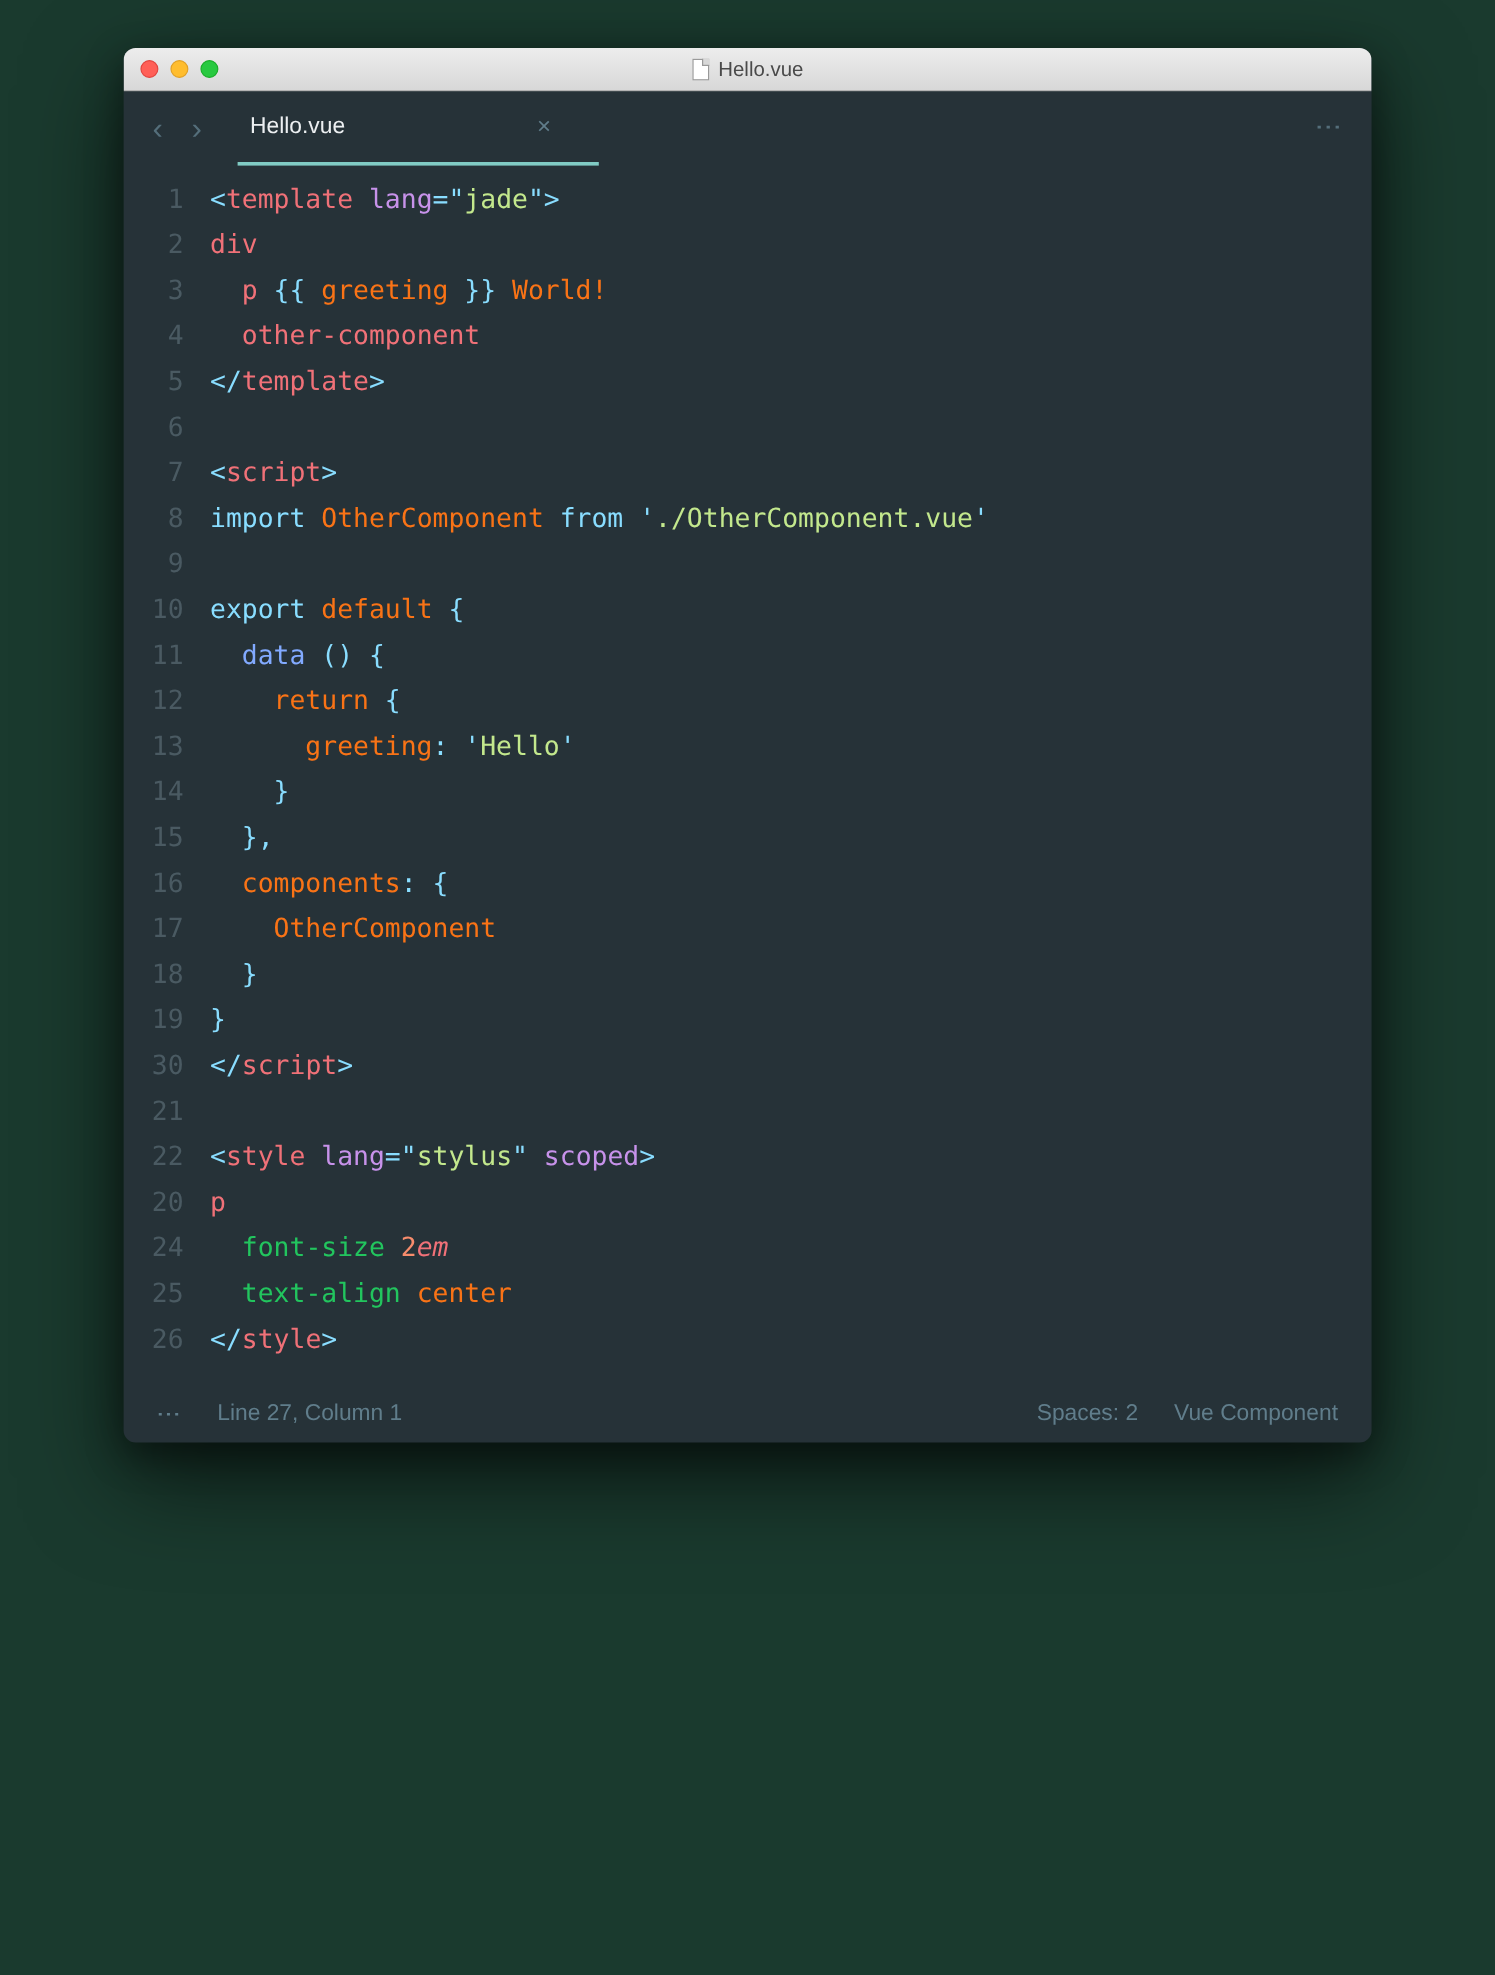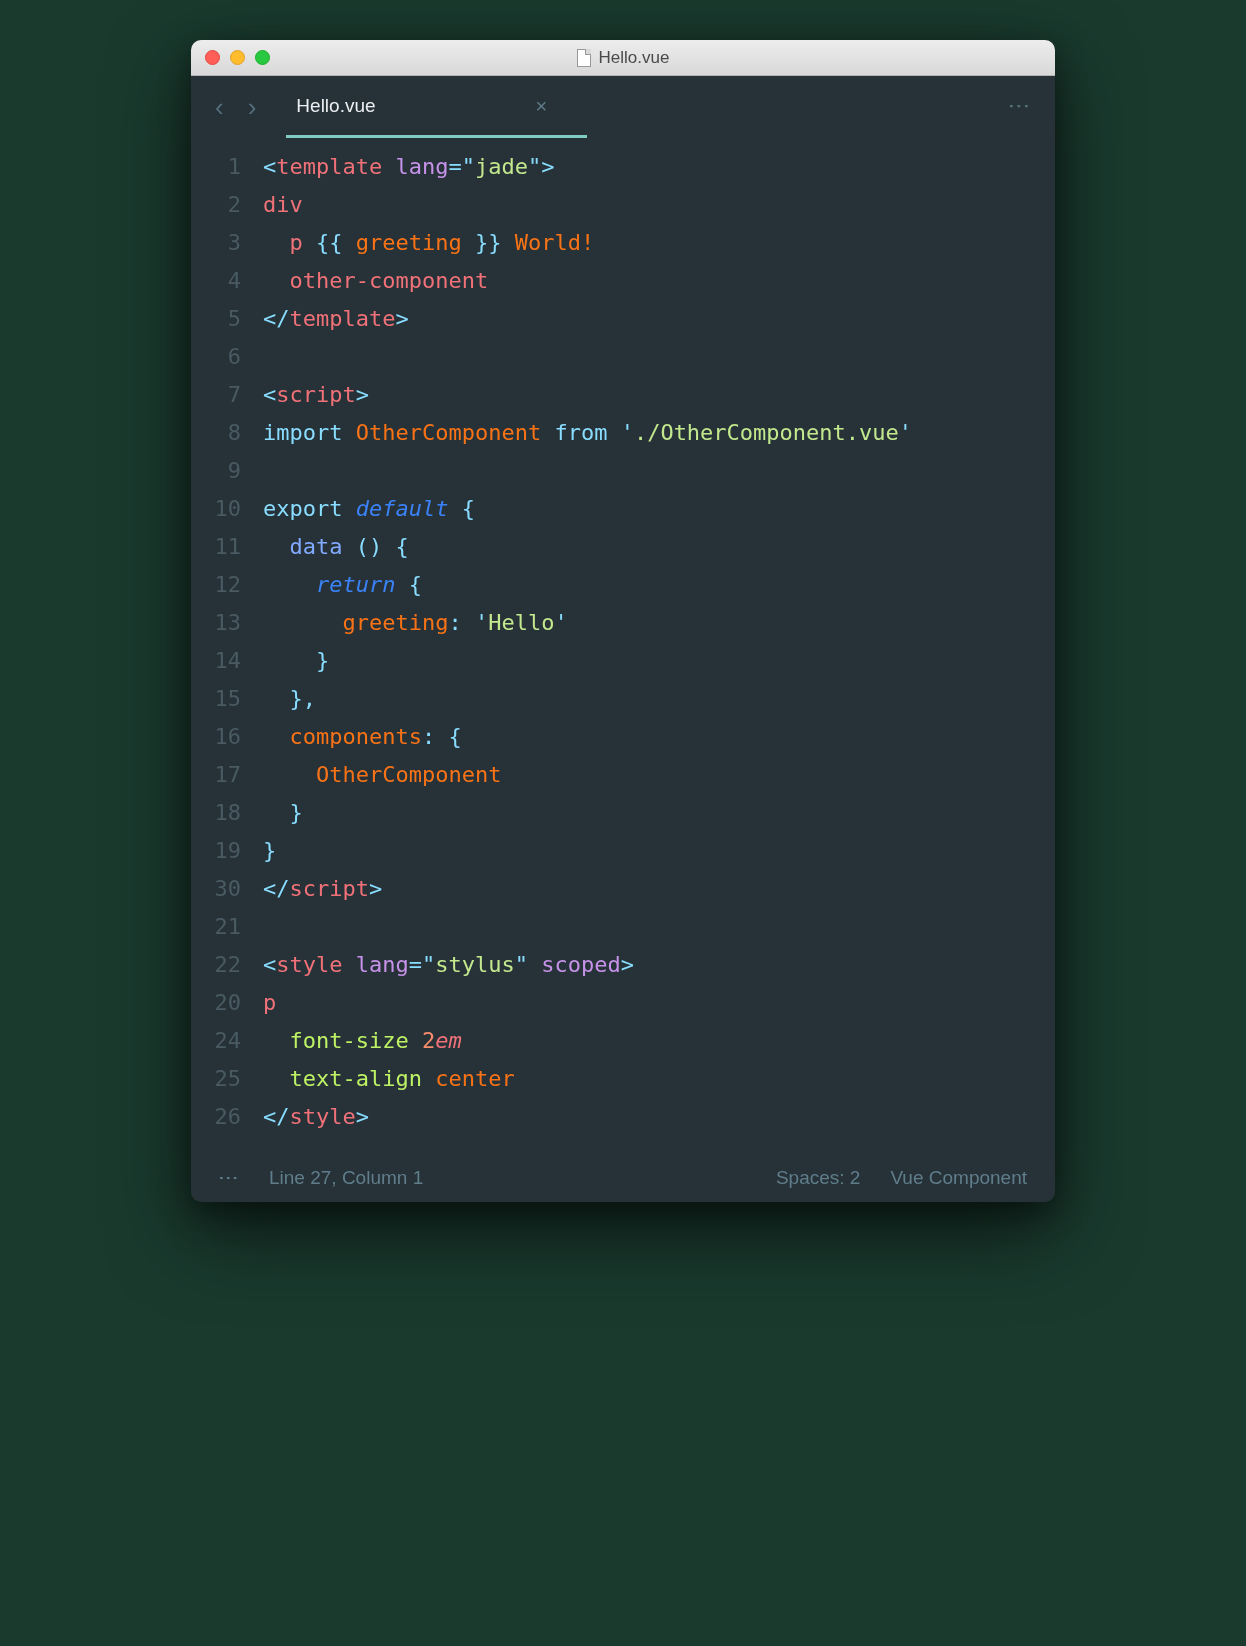--- a/index.html
+++ b/index.html
@@ -6,21 +6,21 @@
   body {
     background: #1a3a2e;
     font-family: -apple-system, BlinkMacSystemFont, "Segoe UI", sans-serif;
     display: flex;
     justify-content: center;
     align-items: flex-start;
     padding: 40px 20px;
     min-height: 100vh;
   }
   .window {
-    width: 864px;
+    width: 1040px;
     background: #263238;
     border-radius: 10px;
     box-shadow: 0 30px 80px rgba(0,0,0,0.6), 0 10px 30px rgba(0,0,0,0.4);
     overflow: hidden;
   }
   .titlebar {
     height: 36px;
     background: linear-gradient(#ededed, #d8d8d8);
     display: flex;
     align-items: center;
@@ -90,26 +90,26 @@
     user-select: none;
   }
   .code { flex: 1; color: #eceff1; white-space: pre; padding-right: 20px; }
   .line { height: 38px; }
 
   .punc   { color: #89ddff; }
   .tag    { color: #f07178; }
   .attr   { color: #c792ea; }
   .str    { color: #c3e88d; }
   .kw     { color: #89ddff; }
-  .kw2    { color: #3b82f6; font-style: italic; }
+  .kw2    { color: #f97316; }
   .fn     { color: #82aaff; }
   .num    { color: #f78c6c; }
   .unit   { color: #f07178; font-style: italic; }
   .ident  { color: #f97316; }
-  .prop   { color: #bef264; }
+  .prop   { color: #22c55e; }
 
   .statusbar {
     height: 48px;
     display: flex;
     align-items: center;
     padding: 0 28px;
     color: #607d8b;
     font-size: 19px;
     gap: 30px;
   }

